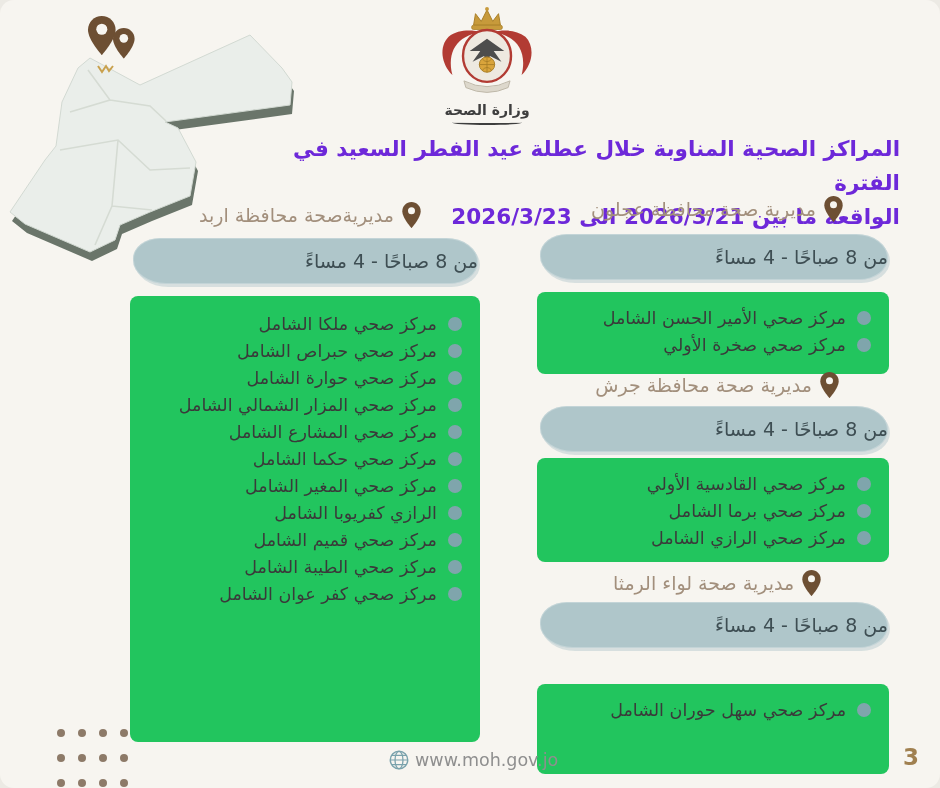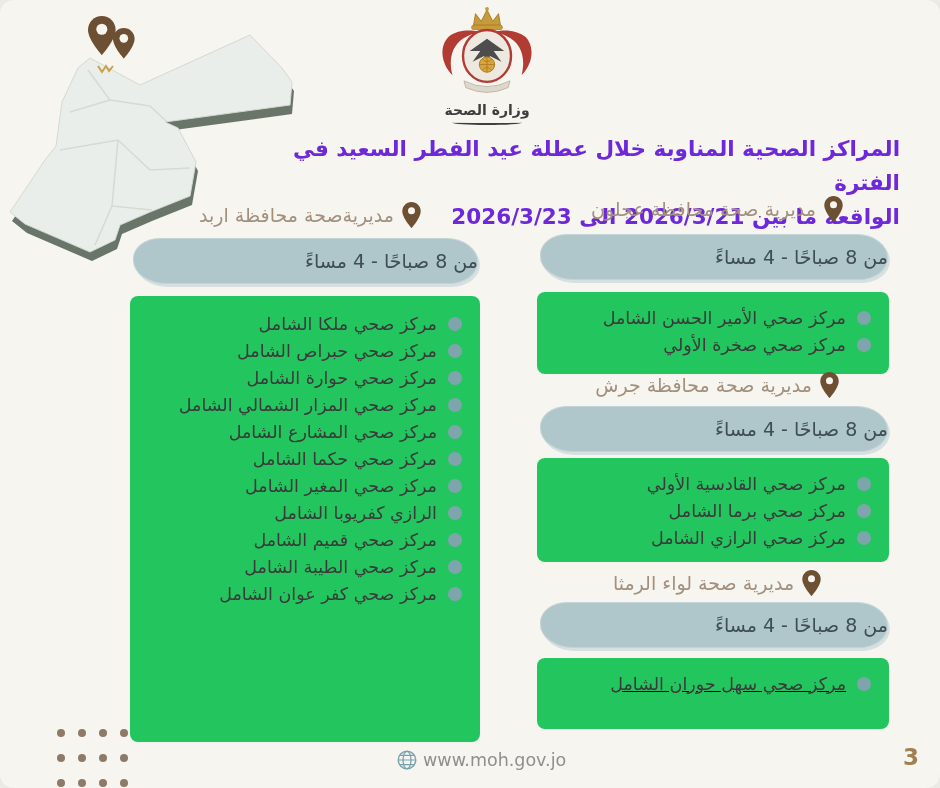--- a/index.html
+++ b/index.html
@@ -36,21 +36,21 @@
   
   .list-box{
     position:absolute;background:#22c55e;border-radius:8px;
     padding:12px 18px 12px 10px;box-sizing:border-box;
   }
   .center-item{display:flex;align-items:center;gap:11px;padding:3.5px 0;}
   .bullet{width:14px;height:14px;border-radius:50%;background:#7fa5ac;flex:0 0 auto;}
   .center-text{font-size:17.5px;color:#3a3a3a;white-space:nowrap;}
   
   .site{
-    position:absolute;left:396px;top:749px;direction:ltr;
+    position:absolute;left:388px;top:749px;direction:ltr;
     display:flex;align-items:center;gap:5px;color:#8f8f8f;font-size:17.5px;
   }
   .page-num{position:absolute;left:903px;top:744px;color:#a08050;font-size:23px;font-weight:bold;}
   .dots{position:absolute;left:57px;top:729px;display:grid;grid-template-columns:repeat(4,8px);gap:17px 13px;}
   .dot{width:8px;height:8px;border-radius:50%;background:#8d7a68;}
 </style>
 </head>
 <body>
 
 <div class="page">
@@ -153,21 +153,21 @@
       <svg width="19" height="26" viewBox="0 0 24 34">
           <path d="M12,0C5.4,0,0,5.4,0,12c0,9,12,22,12,22s12-13,12-22C24,5.4,18.6,0,12,0z" fill="#6d4f33"></path>
           <circle cx="12" cy="11.5" r="4.6" fill="#f7f5f0"></circle>
         </svg>
     </span>
     <span>مديرية صحة  لواء الرمثا</span>
   </div>
   <div class="pill" style="left:540px;top:602px;width:348px;">
     <span>من 8 صباحًا - 4 مساءً</span>
   </div>
-  <div class="list-box" style="left:537px;top:658px;width:352px;height:71px;text-decoration:underline;">
+  <div class="list-box" style="left:537px;top:684px;width:352px;height:90px;">
       <div class="center-item">
         <span class="bullet"></span>
         <span class="center-text">مركز صحي سهل حوران الشامل</span>
       </div>
     </div>
 
   <div class="sec-header" style="left:140px;top:202px;width:340px;">
     <span class="pin-icon">
       <svg width="19" height="26" viewBox="0 0 24 34">
           <path d="M12,0C5.4,0,0,5.4,0,12c0,9,12,22,12,22s12-13,12-22C24,5.4,18.6,0,12,0z" fill="#6d4f33"></path>

